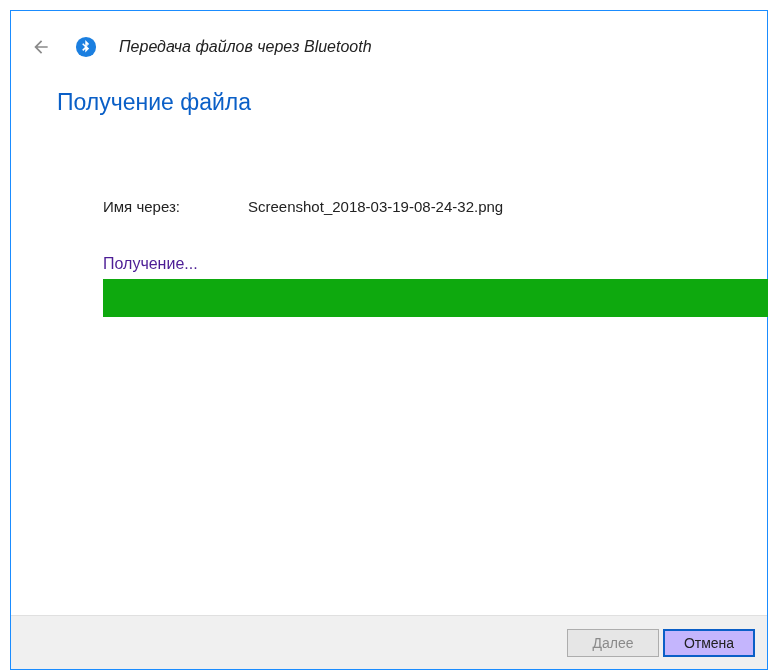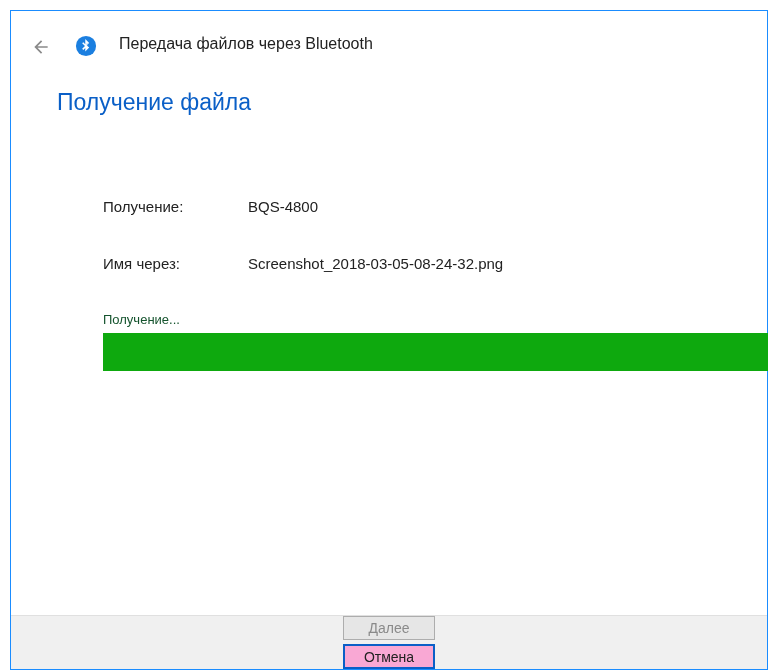--- a/index.html
+++ b/index.html
@@ -17,22 +17,24 @@
       top: 10px;
       width: 758px;
       height: 660px;
       background: #ffffff;
       border: 1px solid #1a8cff;
       display: flex;
       flex-direction: column;
     }
     .header {
       display: flex;
+      align-items: center;
       padding: 24px 18px 10px 18px;
       gap: 22px;
+      font-style: italic;
     }
     .back-arrow {
       color: #8a8a8a;
       cursor: pointer;
       display: flex;
       align-items: center;
       justify-content: center;
       width: 24px;
       height: 24px;
     }
@@ -69,58 +71,57 @@
       font-size: 15px;
       color: #222;
     }
     .field-label {
       width: 145px;
     }
     .field-value {
       flex: 1;
     }
     .status-label {
-      font-size: 13px;
-      color: #14532d;
+      font-size: 16px;
+      color: #4c1d95;
       margin-bottom: 6px;
     }
     .progress {
       width: 666px;
       height: 38px;
       background: #0ea90e;
       margin-left: 0;
     }
     .footer {
       height: 54px;
       background: #f0f0f0;
       border-top: 1px solid #e0e0e0;
       display: flex;
       align-items: center;
       justify-content: flex-end;
       padding: 0 12px;
       gap: 4px;
-      flex-direction: column;
     }
     .btn {
       min-width: 92px;
       height: 28px;
       border: 1px solid #adadad;
       background: #e1e1e1;
       font-size: 14px;
       font-family: inherit;
       cursor: pointer;
       padding: 0 14px;
     }
     .btn.disabled {
       background: #e6e6e6;
       color: #8a8a8a;
       cursor: default;
     }
     .btn.primary {
-      background: #f9a8d4;
+      background: #c4b5fd;
       border: 2px solid #0a5fc7;
       color: #222;
     }
   </style>
 </head>
 <body>
 
 <div class="window">
 
   <div class="header">
@@ -136,26 +137,22 @@
       </svg>
     </div>
     <div class="title">Передача файлов через Bluetooth</div>
   </div>
 
   <div class="content">
     <div class="heading">Получение файла</div>
 
     <div class="fields">
       <div class="field-row">
-        <div class="field-label">Получение:</div>
-        <div class="field-value">BQS-4800</div>
-      </div>
-      <div class="field-row">
         <div class="field-label">Имя через:</div>
-        <div class="field-value">Screenshot_2018-03-05-08-24-32.png</div>
+        <div class="field-value">Screenshot_2018-03-19-08-24-32.png</div>
       </div>
       <div class="status-label">Получение...</div>
       <div class="progress"></div>
     </div>
   </div>
 
   <div class="footer">
     <button class="btn disabled">Далее</button>
     <button class="btn primary">Отмена</button>
   </div>

